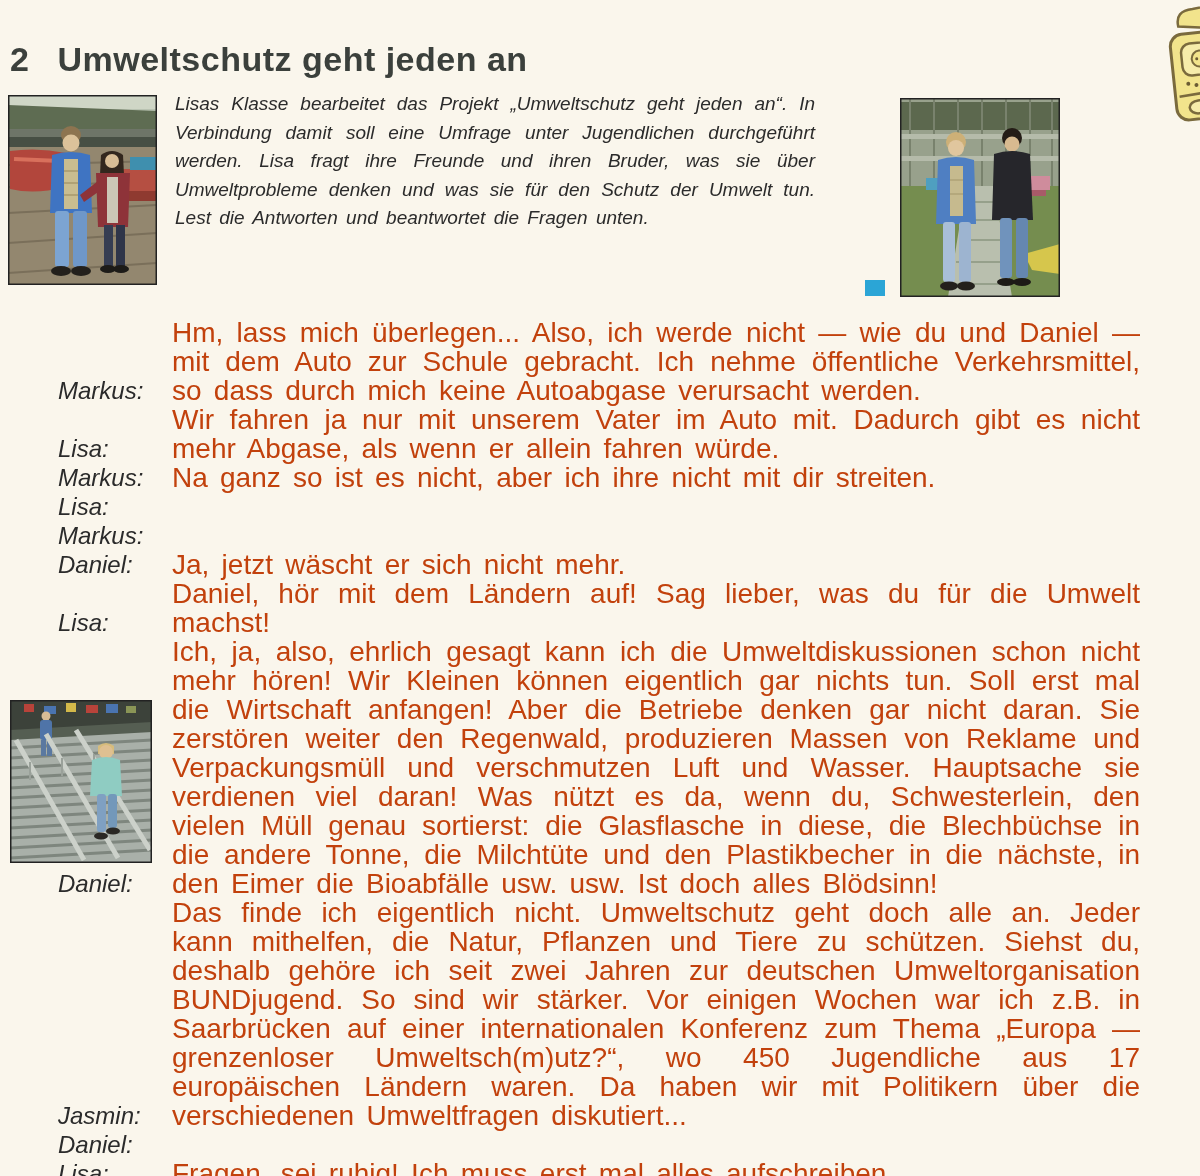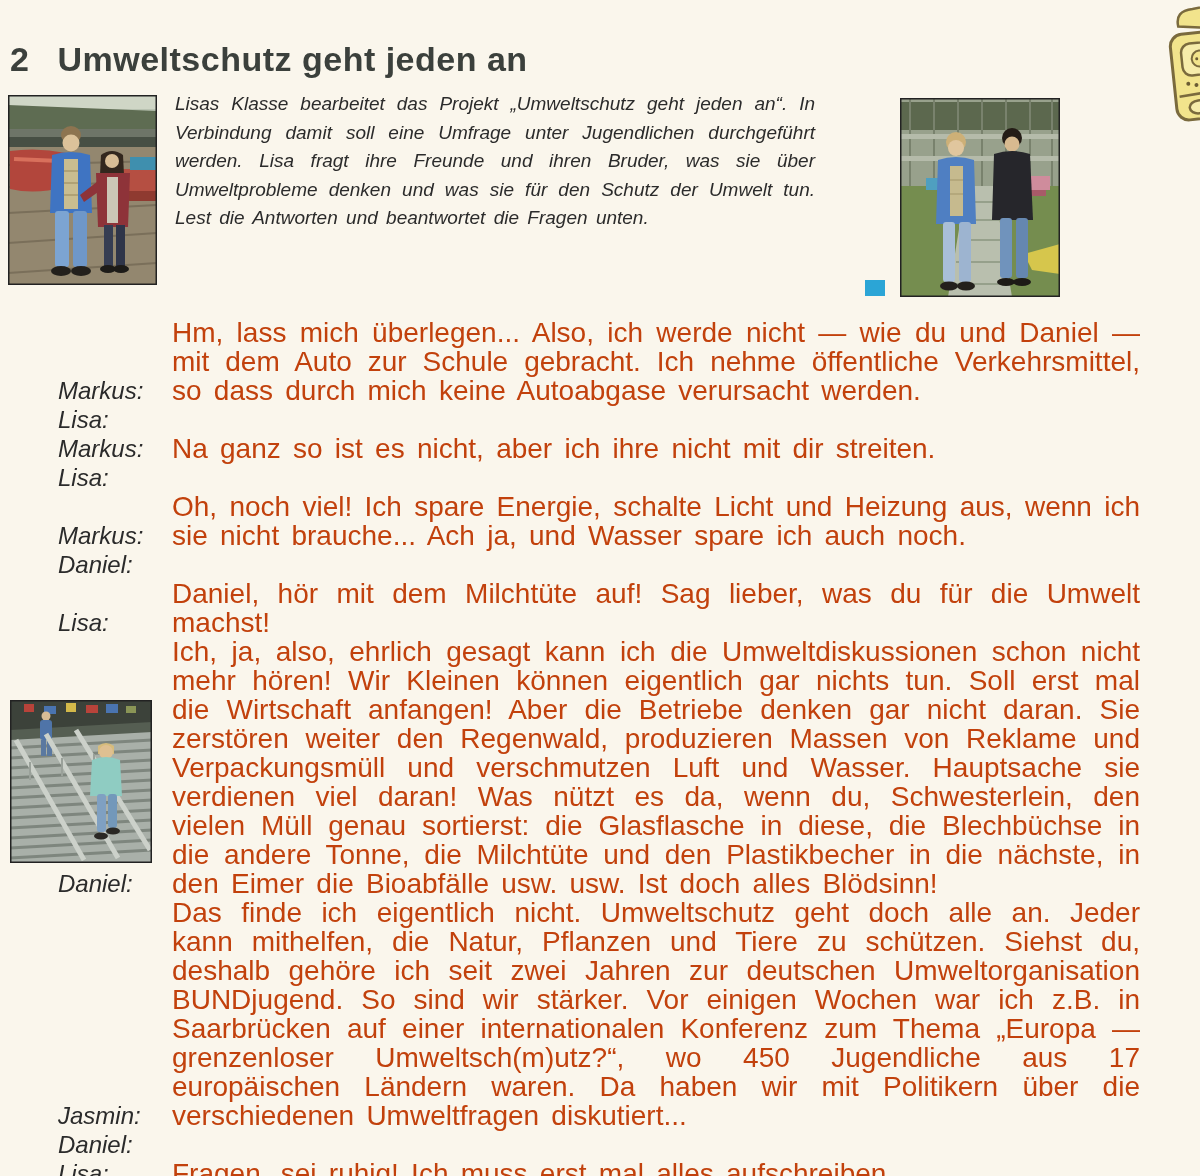--- a/index.html
+++ b/index.html
@@ -172,43 +172,44 @@
   <div class="blue-square" style="background: rgb(43, 165, 214);"></div>
 
   <div class="dialogue">
   <div class="drow">
     <span class="speaker">Markus:</span>
     <span class="speech">Hm, lass mich überlegen... Also, ich werde nicht — wie du und Daniel — mit dem Auto zur Schule gebracht. Ich nehme öffentliche Verkehrsmittel, so dass durch mich keine Autoabgase verursacht werden.</span>
   </div>
 
   <div class="drow">
     <span class="speaker">Lisa:</span>
+    <span class="speech">Wir fahren ja nur mit unserem Vater im Auto mit. Dadurch gibt es nicht mehr Abgase, als wenn er allein fahren würde.</span>
   </div>
 
   <div class="drow">
     <span class="speaker">Markus:</span>
     <span class="speech">Na ganz so ist es nicht, aber ich ihre nicht mit dir streiten.</span>
   </div>
 
   <div class="drow">
     <span class="speaker">Lisa:</span>
   </div>
 
   <div class="drow">
     <span class="speaker">Markus:</span>
-    <span class="speech">Oh, noch viel! Ich spare Energie, schalte Licht und Heizung aus, wenn ich sie nicht brauche... Ach ja, und Wasser spare ich auch noch.</span>
   </div>
 
   <div class="drow">
     <span class="speaker">Daniel:</span>
-  </div>
-
-  <div class="drow">
-    <span class="speaker">Lisa:</span>
-    <span class="speech">Daniel, hör mit dem Milchtüte auf! Sag lieber, was du für die Umwelt machst!</span>
+    <span class="speech">Ja, jetzt wäscht er sich nicht mehr.</span>
+  </div>
+
+  <div class="drow">
+    <span class="speaker">Lisa:</span>
+    <span class="speech">Daniel, hör mit dem Ländern auf! Sag lieber, was du für die Umwelt machst!</span>
   </div>
 
   <div class="drow">
     <span class="speaker">Daniel:</span>
     <span class="speech">Ich, ja, also, ehrlich gesagt kann ich die Umweltdiskussionen schon nicht mehr hören! Wir Kleinen können eigentlich gar nichts tun. Soll erst mal die Wirtschaft anfangen! Aber die Betriebe denken gar nicht daran. Sie zerstören weiter den Regenwald, produzieren Massen von Reklame und Verpackungsmüll und verschmutzen Luft und Wasser. Hauptsache sie verdienen viel daran! Was nützt es da, wenn du, Schwesterlein, den vielen Müll genau sortierst: die Glasflasche in diese, die Blechbüchse in die andere Tonne, die Milchtüte und den Plastikbecher in die nächste, in den Eimer die Bioabfälle usw. usw. Ist doch alles Blödsinn!</span>
   </div>
 
   <div class="drow">
     <span class="speaker">Jasmin:</span>
     <span class="speech">Das finde ich eigentlich nicht. Umweltschutz geht doch alle an. Jeder kann mithelfen, die Natur, Pflanzen und Tiere zu schützen. Siehst du, deshalb gehöre ich seit zwei Jahren zur deutschen Umweltorganisation BUNDjugend. So sind wir stärker. Vor einigen Wochen war ich z.B. in Saarbrücken auf einer internationalen Konferenz zum Thema „Europa — grenzenloser Umweltsch(m)utz?“, wo 450 Jugendliche aus 17 europäischen Ländern waren. Da haben wir mit Politikern über die verschiedenen Umweltfragen diskutiert...</span>

